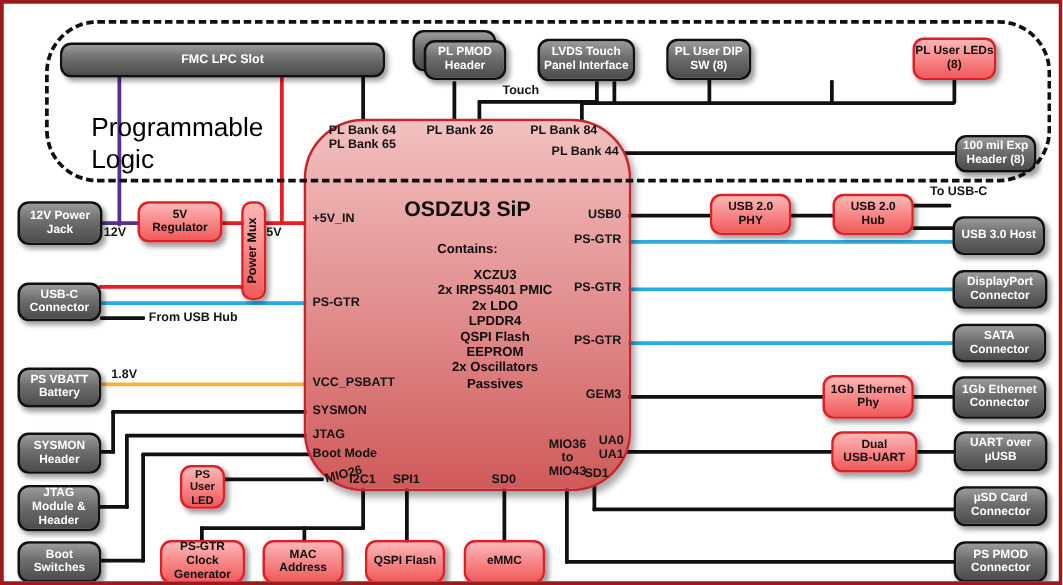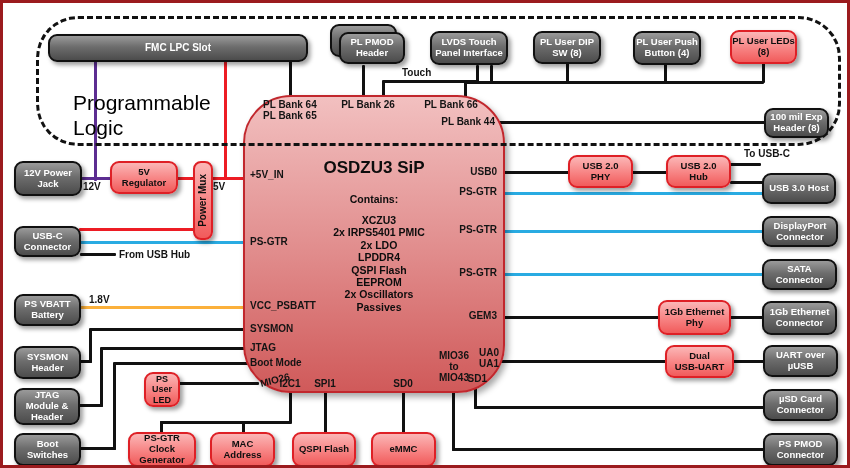--- a/index.html
+++ b/index.html
@@ -18,21 +18,21 @@
         border-radius:42px;box-sizing:border-box;background:transparent;}
   .pin{position:absolute;font-weight:bold;font-size:10px;color:#141414;white-space:pre-line;line-height:1.12;}
   .pc{text-align:center;} .pr{text-align:right;} .vc{transform:translateY(-50%);}
   .wl{position:absolute;font-weight:bold;font-size:10px;color:#141414;white-space:nowrap;}
   .pl-label{position:absolute;left:70px;top:88px;width:190px;text-align:left;font-size:21px;
             color:#000;line-height:1.18;white-space:pre-line;}
   .sip-title{position:absolute;left:240px;top:155px;width:262px;text-align:center;font-weight:bold;
              font-size:17px;color:#0d0d0d;}
   .sip-sub{position:absolute;left:240px;top:190px;width:262px;text-align:center;font-weight:bold;
            font-size:10.5px;color:#0d0d0d;}
-  .sip-list{position:absolute;left:227px;top:211px;width:298px;text-align:center;font-weight:bold;
+  .sip-list{position:absolute;left:244px;top:211px;width:298px;text-align:center;font-weight:bold;
             font-size:10.5px;line-height:12.4px;color:#0d0d0d;white-space:pre-line;}
   .vtext{writing-mode:vertical-rl;transform:rotate(180deg);font-weight:bold;font-size:10px;}
   .rot{transform:translateY(-50%) rotate(-14deg);}
 </style>
 </head>
 <body>
 
 <div id="canvas">
 
   <i class="w" style="left:286px;top:58px;width:3px;height:36px"></i>
@@ -100,21 +100,21 @@
 2x LDO
 LPDDR4
 QSPI Flash
 EEPROM
 2x Oscillators
 Passives</div>
 
   <div class="pin" style="left:260px;top:96px;width:60px">PL Bank 64
 PL Bank 65</div>
   <div class="pin pc" style="left:335px;top:96px;width:60px">PL Bank 26</div>
-  <div class="pin pc" style="left:418px;top:96px;width:60px">PL Bank 66</div>
+  <div class="pin pc" style="left:418px;top:96px;width:60px">PL Bank 84</div>
   <div class="pin pr" style="left:432px;top:113px;width:60px">PL Bank 44</div>
   <div class="pin vc" style="left:247px;top:172px">+5V_IN</div>
   <div class="pin vc" style="left:247px;top:239px">PS-GTR</div>
   <div class="pin vc" style="left:247px;top:303px">VCC_PSBATT</div>
   <div class="pin vc" style="left:247px;top:326px">SYSMON</div>
   <div class="pin vc" style="left:247px;top:345px">JTAG</div>
   <div class="pin vc" style="left:247px;top:360px">Boot Mode</div>
   <div class="pin rot" style="left:257px;top:377px">MIO26</div>
   <div class="pin pc vc" style="left:272px;top:381px;width:30px">I2C1</div>
   <div class="pin pc vc" style="left:307px;top:381px;width:30px">SPI1</div>
@@ -136,22 +136,20 @@
 Logic</div>
 
   <div class="bx gray" style="left:45px;top:31px;width:260px;height:28px;font-size:10px"><span>FMC LPC Slot</span></div>
   <div class="bx gray" style="left:327px;top:21px;width:67px;height:33px"></div>
   <div class="bx gray" style="left:336px;top:29px;width:66px;height:32px"><span>PL PMOD
 Header</span></div>
   <div class="bx gray" style="left:427px;top:28px;width:78px;height:34px"><span>LVDS Touch
 Panel Interface</span></div>
   <div class="bx gray" style="left:530px;top:28px;width:68px;height:33px"><span>PL User DIP
 SW (8)</span></div>
-  <div class="bx gray" style="left:630px;top:28px;width:68px;height:34px"><span>PL User Push
-Button (4)</span></div>
   <div class="bx pink" style="left:727px;top:27px;width:67px;height:34px"><span>PL User LEDs
 (8)</span></div>
   <div class="bx gray" style="left:761px;top:105px;width:65px;height:30px"><span>100 mil Exp
 Header (8)</span></div>
   <div class="bx gray" style="left:11px;top:158px;width:68px;height:35px"><span>12V Power
 Jack</span></div>
   <div class="bx gray" style="left:11px;top:223px;width:67px;height:31px"><span>USB-C
 Connector</span></div>
   <div class="bx gray" style="left:11px;top:291px;width:67px;height:32px"><span>PS VBATT
 Battery</span></div>

